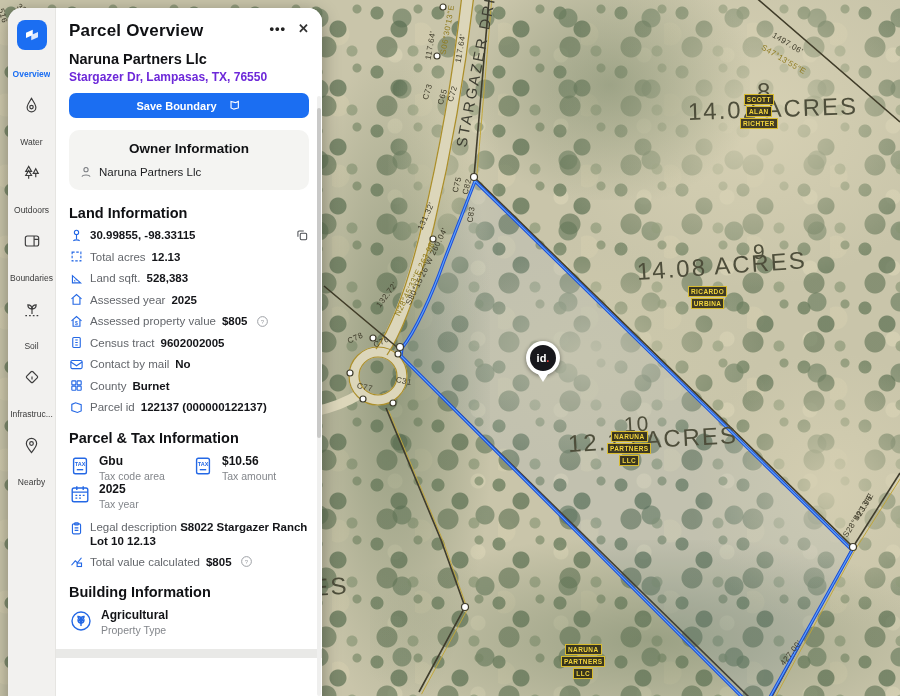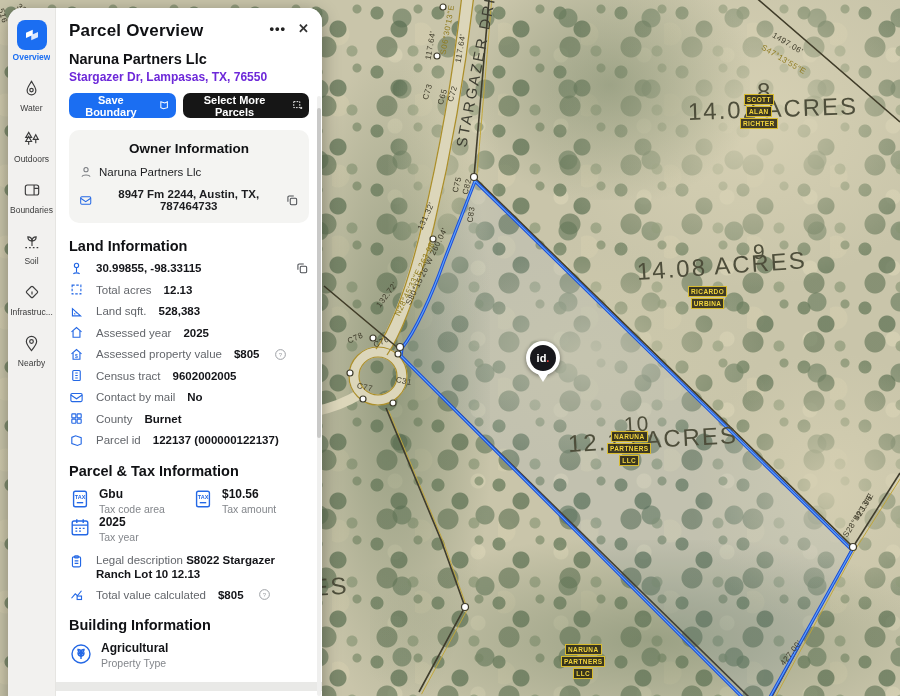--- a/index.html
+++ b/index.html
@@ -30,42 +30,42 @@
   .pin{position:absolute;left:526px;top:341px;z-index:5;width:34px;height:44px;}
   .pin .head{width:34px;height:34px;background:#fff;border-radius:50%;display:flex;align-items:center;justify-content:center;box-shadow:0 1px 4px rgba(0,0,0,.45);}
   .pin .inner{width:26px;height:26px;background:#17171c;border-radius:50%;color:#fff;font-size:11px;font-weight:700;display:flex;align-items:center;justify-content:center;}
   .pin .tail{position:absolute;left:50%;top:30px;transform:translateX(-50%);width:0;height:0;border-left:7px solid transparent;border-right:7px solid transparent;border-top:11px solid #fff;}
   .pin .dot{color:#e0403c;}
 
   
   .panel{position:absolute;left:8px;top:8px;width:314px;height:700px;z-index:10;display:flex;
     border-radius:14px 14px 0 0;overflow:hidden;box-shadow:0 4px 18px rgba(0,0,0,.35);background:#fff;}
   .side{width:47px;background:#f2f1ef;border-right:1px solid #e6e5e2;display:flex;flex-direction:column;align-items:center;padding-top:12px;gap:13px;flex-shrink:0;}
-  .sitem{display:flex;flex-direction:column;align-items:center;gap:3px;cursor:pointer;width:47px;}
+  .sitem{display:flex;flex-direction:column;align-items:center;gap:20px;cursor:pointer;width:47px;}
   .sitem .ic{width:26px;height:26px;display:flex;align-items:center;justify-content:center;}
   .sitem .lbl{font-size:8.5px;color:#3b3b3b;text-align:center;line-height:9px;max-width:45px;overflow:hidden;white-space:nowrap;}
   .sitem.active .ic{background:#1b6ef2;border-radius:8px;width:30px;height:30px;}
   .sitem.active .lbl{color:#1b6ef2;font-weight:700;}
   .content{flex:1;position:relative;background:#fff;padding:0 13px;overflow:hidden;}
   .phead{display:flex;align-items:flex-start;margin-top:13px;}
   .ptitle{font-size:17px;font-weight:800;color:#101114;letter-spacing:.2px;flex:1;}
   .dots{font-size:13px;letter-spacing:1px;color:#222;cursor:pointer;margin-right:12px;font-weight:700;}
   .closex{font-size:13px;color:#333;cursor:pointer;font-weight:600;}
   .oname{font-size:14.5px;font-weight:800;color:#101114;margin-top:10px;}
   .oaddr{font-size:12px;font-weight:700;color:#6d28d9;margin-top:3px;}
   .btnrow{display:flex;gap:7px;margin-top:9px;}
   .btn{height:25px;border:none;border-radius:7px;font-size:11px;font-weight:700;color:#fff;display:flex;align-items:center;justify-content:center;gap:12px;cursor:pointer;font-family:"Liberation Sans",sans-serif;}
   .btn.save{background:#1b6ef2;flex:1.05;}
   .btn.more{background:#161616;flex:1.25;}
   .ocard{background:#f4f4f2;border-radius:10px;margin-top:12px;padding:11px 10px;text-align:center;}
   .ocard h3{margin:0;font-size:13.5px;font-weight:800;color:#101114;}
   .irow{display:flex;align-items:center;gap:6px;margin-top:9px;font-size:11.5px;color:#1c1d20;}
   .irow .val{font-weight:700;}
   .sechead{font-size:14.5px;font-weight:800;color:#101114;margin-top:15px;}
-  .lrow{display:flex;align-items:center;gap:12px;margin-top:6.5px;font-size:11.5px;color:#63666b;}
+  .lrow{display:flex;align-items:center;gap:6px;margin-top:6.5px;font-size:11.5px;color:#63666b;}
   .lrow .val{font-weight:700;color:#141519;}
   .mla{margin-left:auto;cursor:pointer;display:flex;}
   .help{cursor:pointer;display:flex;margin-left:2px;}
   .statgrid{display:grid;grid-template-columns:1fr 1fr;gap:1px 6px;margin-top:9px;}
   .stat{display:flex;gap:8px;align-items:flex-start;}
   .stat .sv{font-size:12px;font-weight:800;color:#131417;line-height:13px;}
   .stat .sl{font-size:10.5px;color:#83868b;margin-top:2px;}
   .multi{align-items:flex-start;line-height:14px;margin-top:10px;justify-content:flex-end;}
   .multi .wrap{flex:1;}
   .gapband{height:9px;background:#e9e9e7;margin:13px -13px 0;}
@@ -285,50 +285,30 @@
     <div class="oname">Naruna Partners Llc</div>
     <div class="oaddr">Stargazer Dr, Lampasas, TX, 76550</div>
 
     <div class="btnrow">
       <button class="btn save">
         <span>Save Boundary</span>
         <svg width="13" height="13" viewBox="0 0 16 16" fill="none" stroke="#fff" stroke-width="1.4">
             <path d="M2.5 3 l5.5 1.5 3.5-1.5 v8 l-5.5 1.5 -3.5-1.5 Z"></path>
           </svg>
       </button>
-      <button class="btn more">
-        <span>Select More Parcels</span>
-        <svg width="13" height="13" viewBox="0 0 16 16" fill="none" stroke="#fff" stroke-width="1.3">
-            <rect x="2.5" y="2.5" width="8.5" height="8.5" stroke-dasharray="2.4 1.6"></rect>
-            <path d="M11.5 11.5 h3 M13 10 v3"></path>
-          </svg>
-      </button>
     </div>
 
     <div class="ocard">
       <h3>Owner Information</h3>
       <div class="irow">
         <svg width="14" height="14" viewBox="0 0 24 24" fill="none" stroke="#7a7d82" stroke-width="1.8">
             <circle cx="12" cy="8" r="3.6"></circle>
             <path d="M5 20 c1.5-4 12.5-4 14 0"></path>
           </svg>
         <span>Naruna Partners Llc</span>
-      </div>
-      <div class="irow">
-        <svg width="15" height="15" viewBox="0 0 24 24" fill="none" stroke="#2468e5" stroke-width="1.8">
-            <rect x="3" y="5.5" width="18" height="13" rx="2"></rect>
-            <path d="M3 8 l9 6 9-6"></path>
-          </svg>
-        <span class="val">8947 Fm 2244, Austin, TX, 787464733</span>
-        <span class="mla">
-          <svg width="14" height="14" viewBox="0 0 24 24" fill="none" stroke="#4b4e53" stroke-width="1.8">
-              <rect x="9" y="9" width="11" height="11" rx="2"></rect>
-              <path d="M5 15 V7 a2 2 0 0 1 2-2 h8"></path>
-            </svg>
-        </span>
       </div>
     </div>
 
     <div class="sechead">Land Information</div>
 
     <div class="lrow">
       <svg width="15" height="15" viewBox="0 0 24 24" fill="none" stroke="#2468e5" stroke-width="1.8">
           <circle cx="12" cy="7" r="3.4"></circle>
           <path d="M12 10.5 V18"></path>
           <path d="M7 20.5 c1.5-2 8.5-2 10 0"></path>

